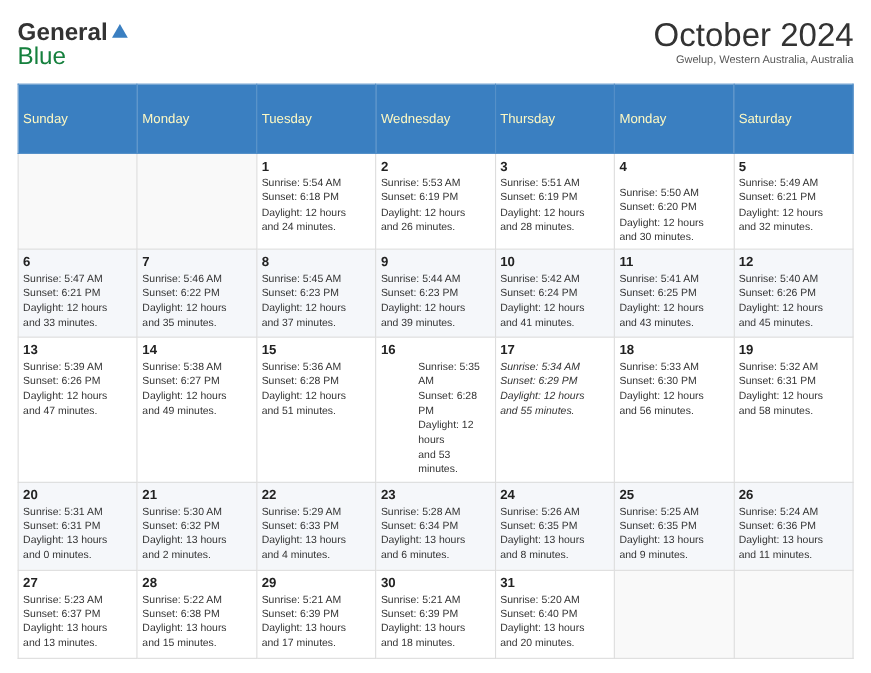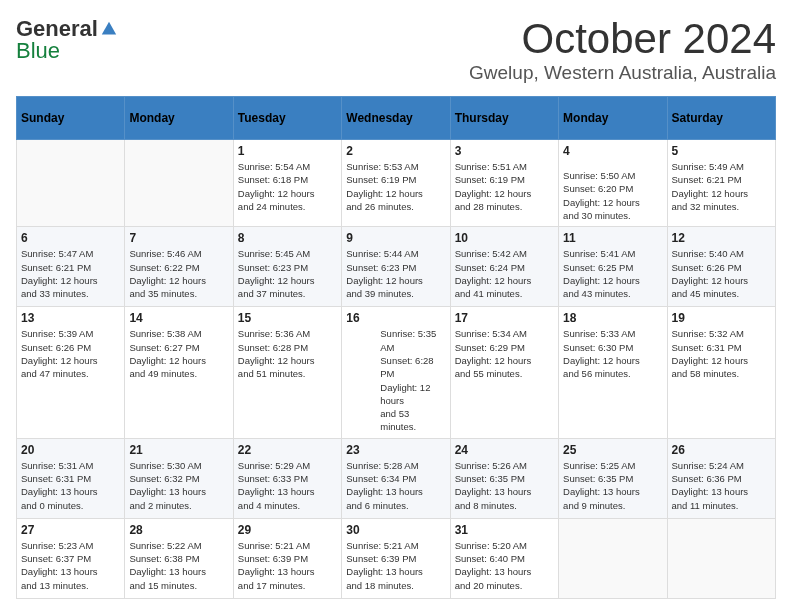--- a/index.html
+++ b/index.html
@@ -32,40 +32,40 @@
     .logo-general { color: #333; }
     .logo-icon {
       width: 18px;
       height: 18px;
       margin-left: 2px;
     }
     .title-area {
       text-align: right;
     }
     .month-title {
-      font-size: 42px;
+      font-size: 30px;
       font-weight: normal;
       color: #333;
       line-height: 1.1;
     }
     .subtitle {
-      font-size: 19px;
+      font-size: 10px;
       color: #555;
     }
     .calendar {
       width: 100%;
       border-collapse: collapse;
       border: 1px solid #ccc;
     }
     .calendar th {
       background-color: #3a7fc1;
-      color: #000000;
+      color: #fef9c3;
       font-size: 12px;
-      font-weight: bold;
-      padding: 14px 4px;
+      font-weight: normal;
+      padding: 24px 4px;
       text-align: left;
       border: 1px solid #5590c8;
     }
     .calendar td {
       vertical-align: top;
       padding: 4px 4px;
       border: 1px solid #ddd;
       font-size: 10px;
       color: #333;
       background: #fff;
@@ -238,21 +238,21 @@
         </td>
         <td>
           <span class="day-number">16</span>
           <div class="day-info" style="white-space: pre-line; margin-left: 34px;">Sunrise: 5:35 AM
 Sunset: 6:28 PM
 Daylight: 12 hours
 and 53 minutes.</div>
         </td>
         <td>
           <span class="day-number">17</span>
-          <div class="day-info" style="white-space: pre-line;">Sunrise: 5:34 AM
+          <div class="day-info" style="white-space: pre-line; font-style: italic;">Sunrise: 5:34 AM
 Sunset: 6:29 PM
 Daylight: 12 hours
 and 55 minutes.</div>
         </td>
         <td>
           <span class="day-number">18</span>
           <div class="day-info" style="white-space: pre-line;">Sunrise: 5:33 AM
 Sunset: 6:30 PM
 Daylight: 12 hours
 and 56 minutes.</div>

